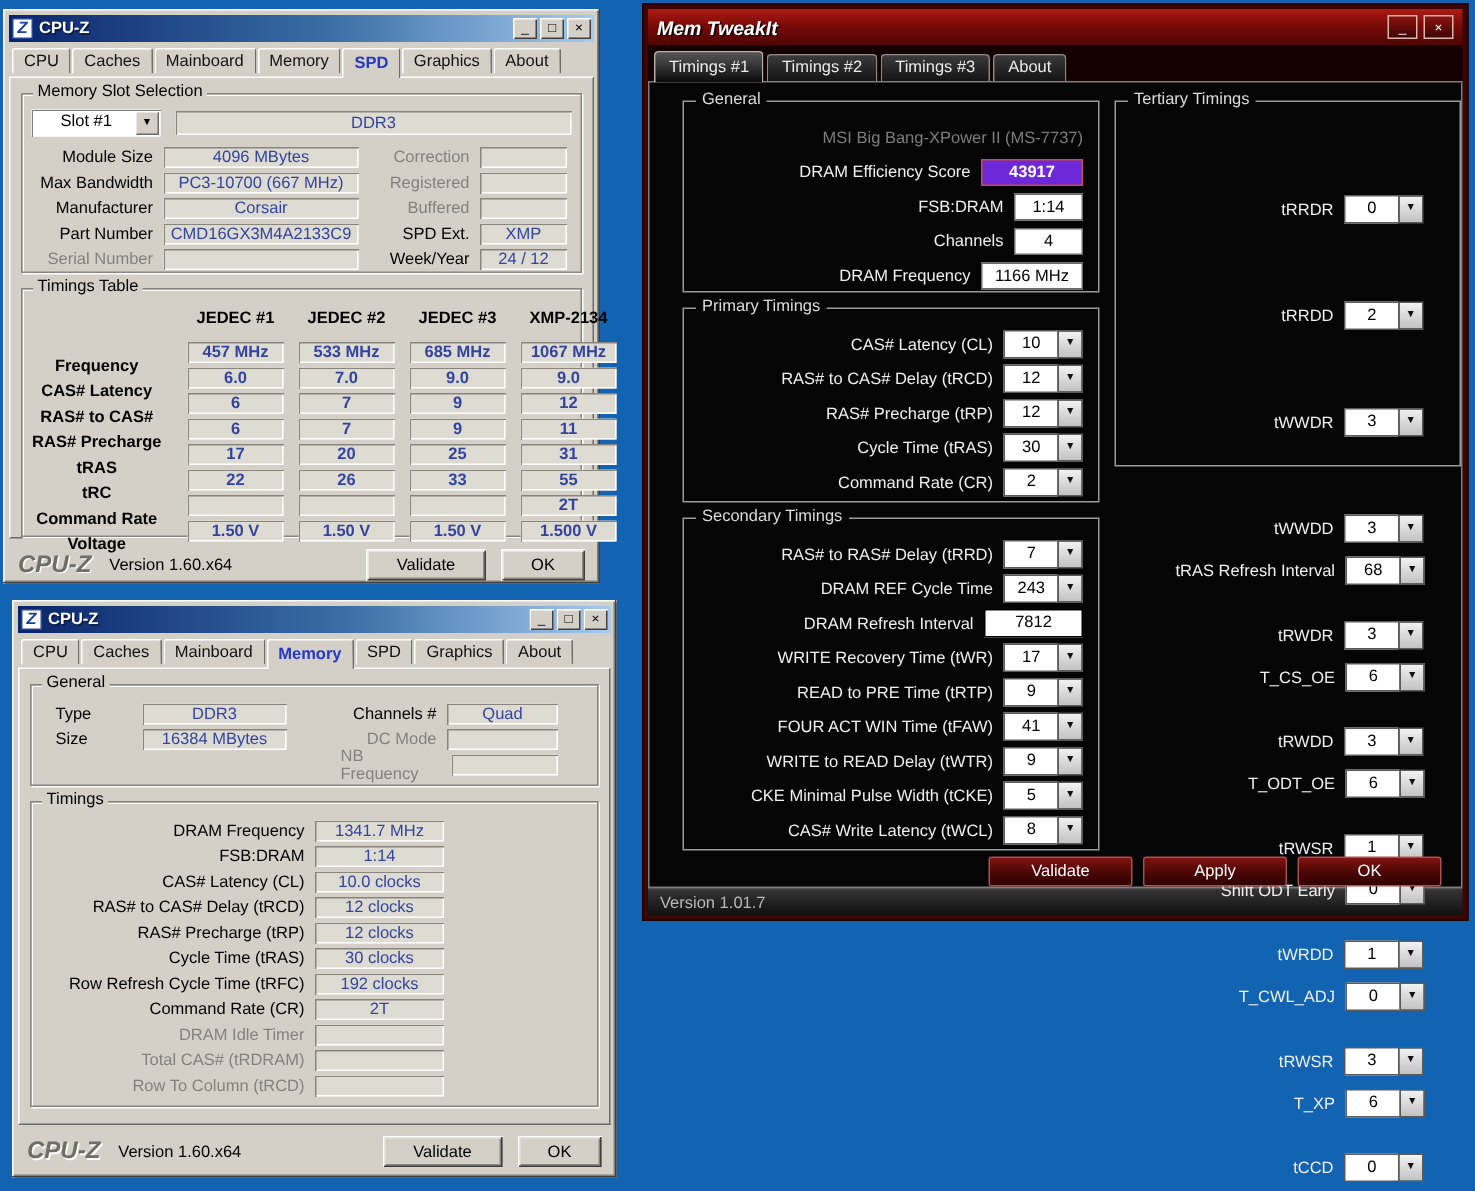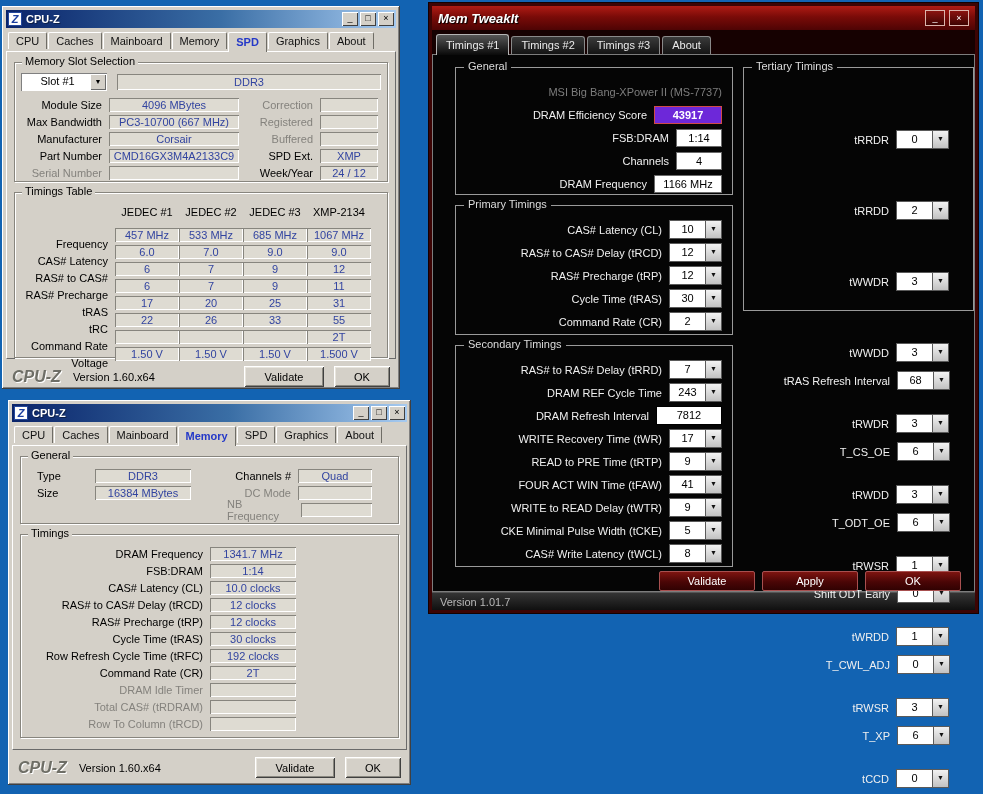--- a/index.html
+++ b/index.html
@@ -60,23 +60,23 @@
   .spd-cols { display:flex; }
   .spd-left { width:232px; }
   .frow { height:17px; display:flex; align-items:center; }
   .flabel { width:88px; text-align:right; padding-right:7px; color:#000; }
   .fbox { width:130px; }
   .spd-right { flex:1; }
   .spd-right .frow { justify-content:flex-end; padding-right:3px; }
   .flabel2 { text-align:left; padding-right:7px; color:#000; }
   .fbox2 { width:58px; }
   .group-spdt { height:166px; }
-  .spdt-head, .spdt-row { display:grid; grid-template-columns:94px repeat(4,64px); gap:0; height:17px; align-items:center; }
+  .spdt-head, .spdt-row { display:grid; grid-template-columns:94px repeat(4,64px); gap:10px; height:17px; align-items:center;font-weight:bold; }
   .hcell { text-align:center; color:#000; }
-  .rlabel { text-align:right; padding-right:7px; color:#000;margin-top:18px; }
+  .rlabel { text-align:center; padding-right:7px; color:#000;margin-top:18px; }
 
   
   .group-mgen { height:68px; margin-bottom:10px; }
   .mrow { height:17px; display:flex; align-items:center; }
   .mg { display:flex; }
   .mg-left { width:200px; }
   .mg-left .mlabel { width:68px; padding-left:10px; }
   .mg-left .vbox { width:96px; }
   .mg-right { flex:1; }
   .mg-right .mrow { justify-content:flex-end; padding-right:20px; }

